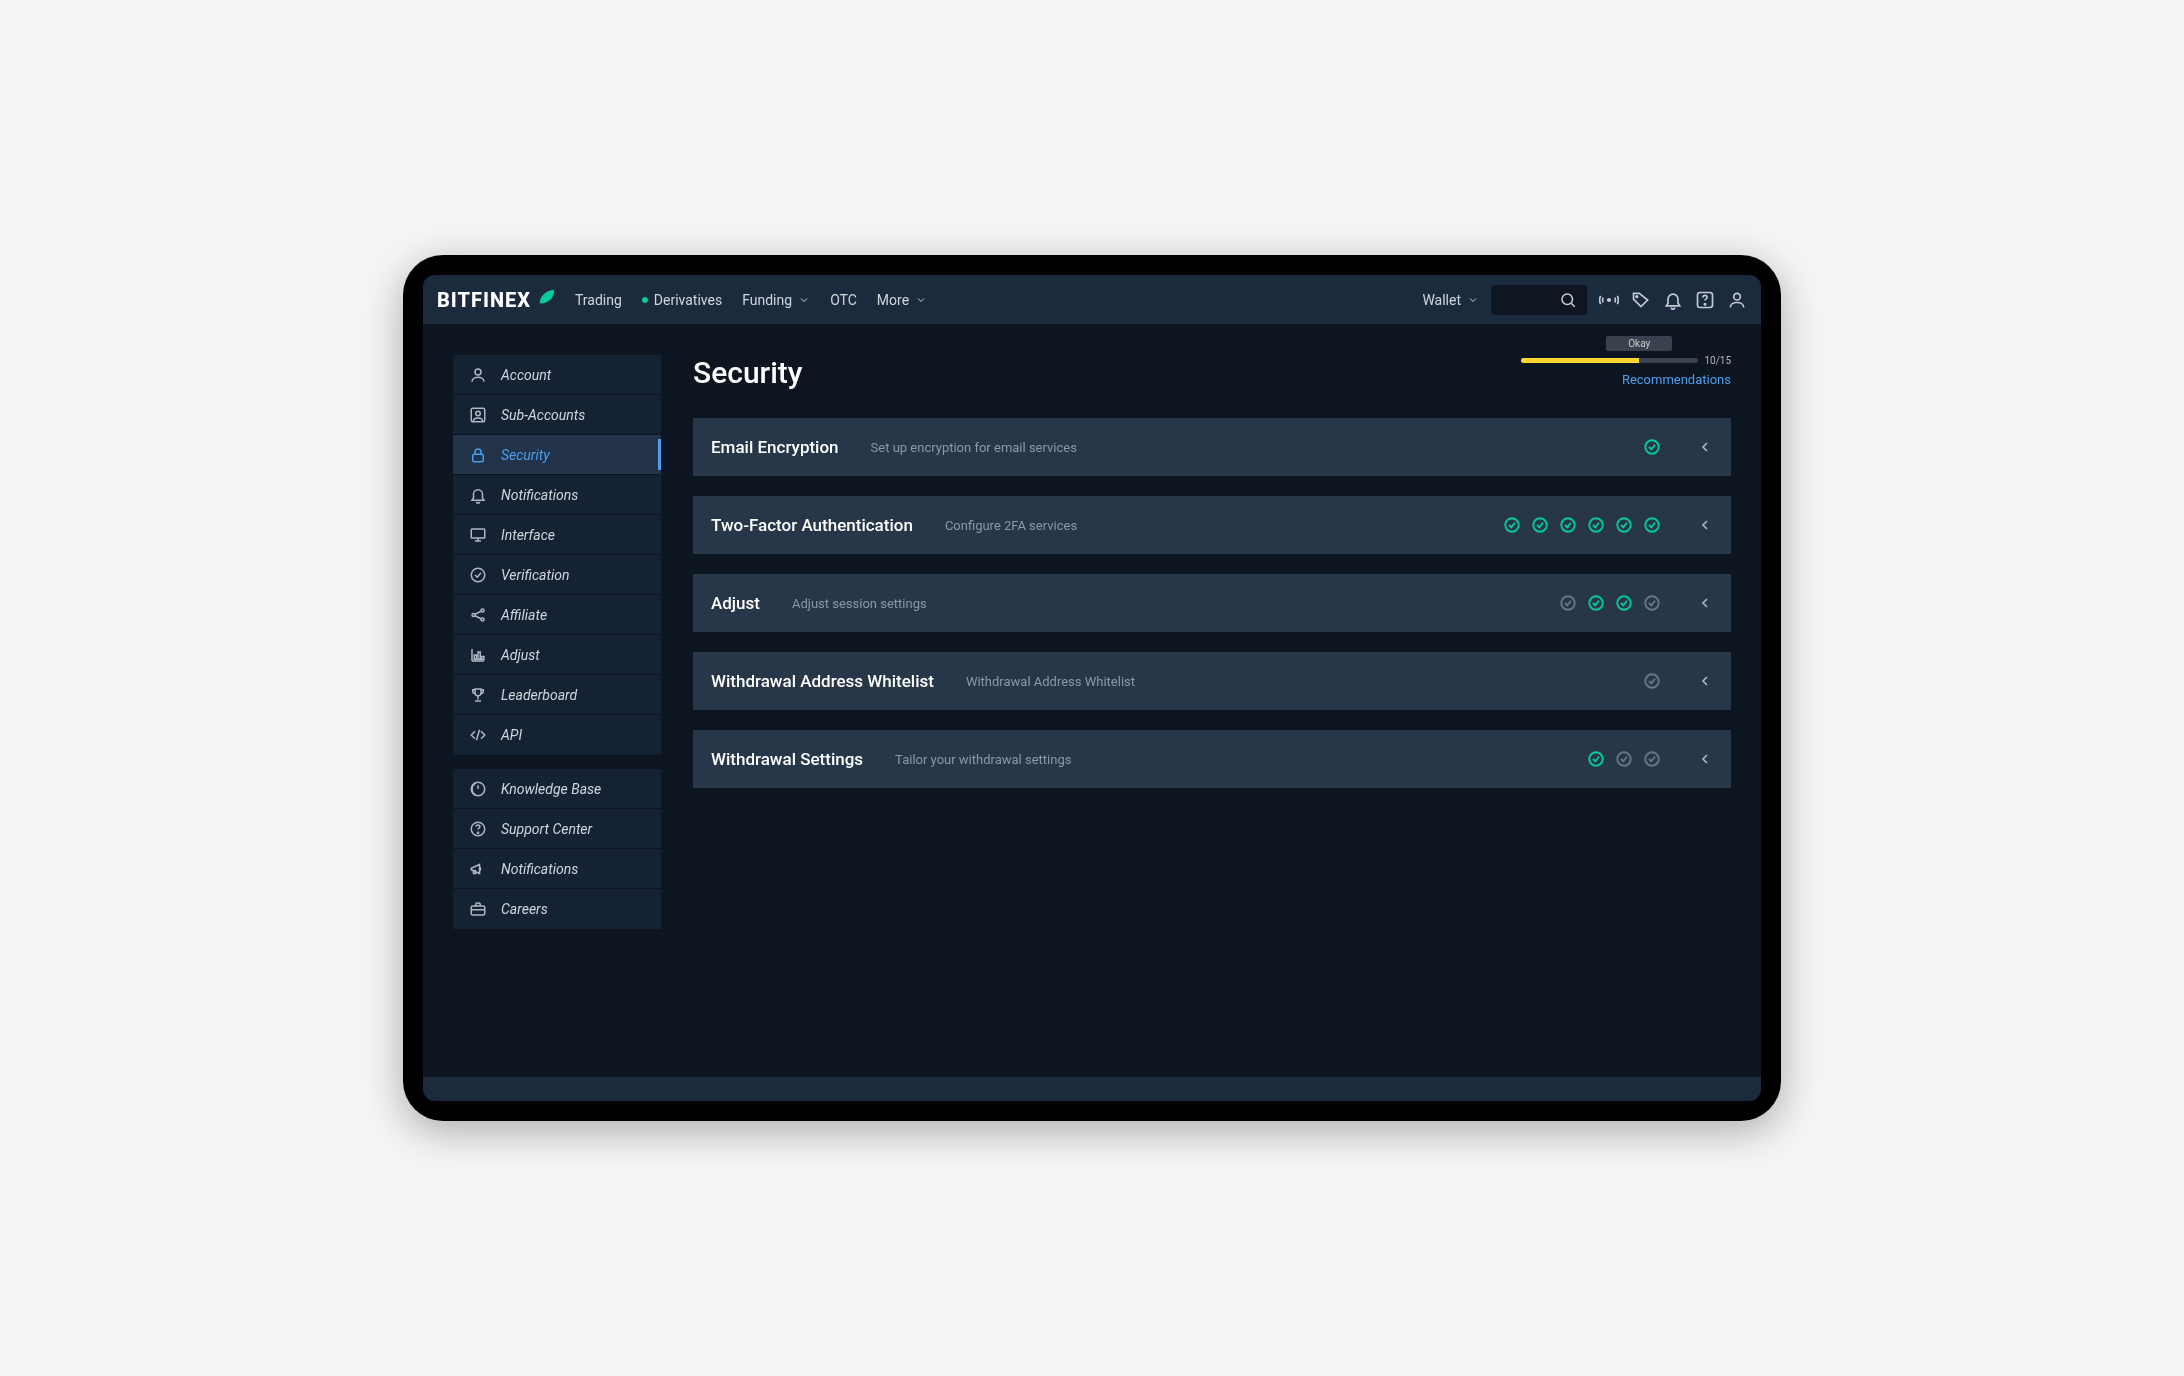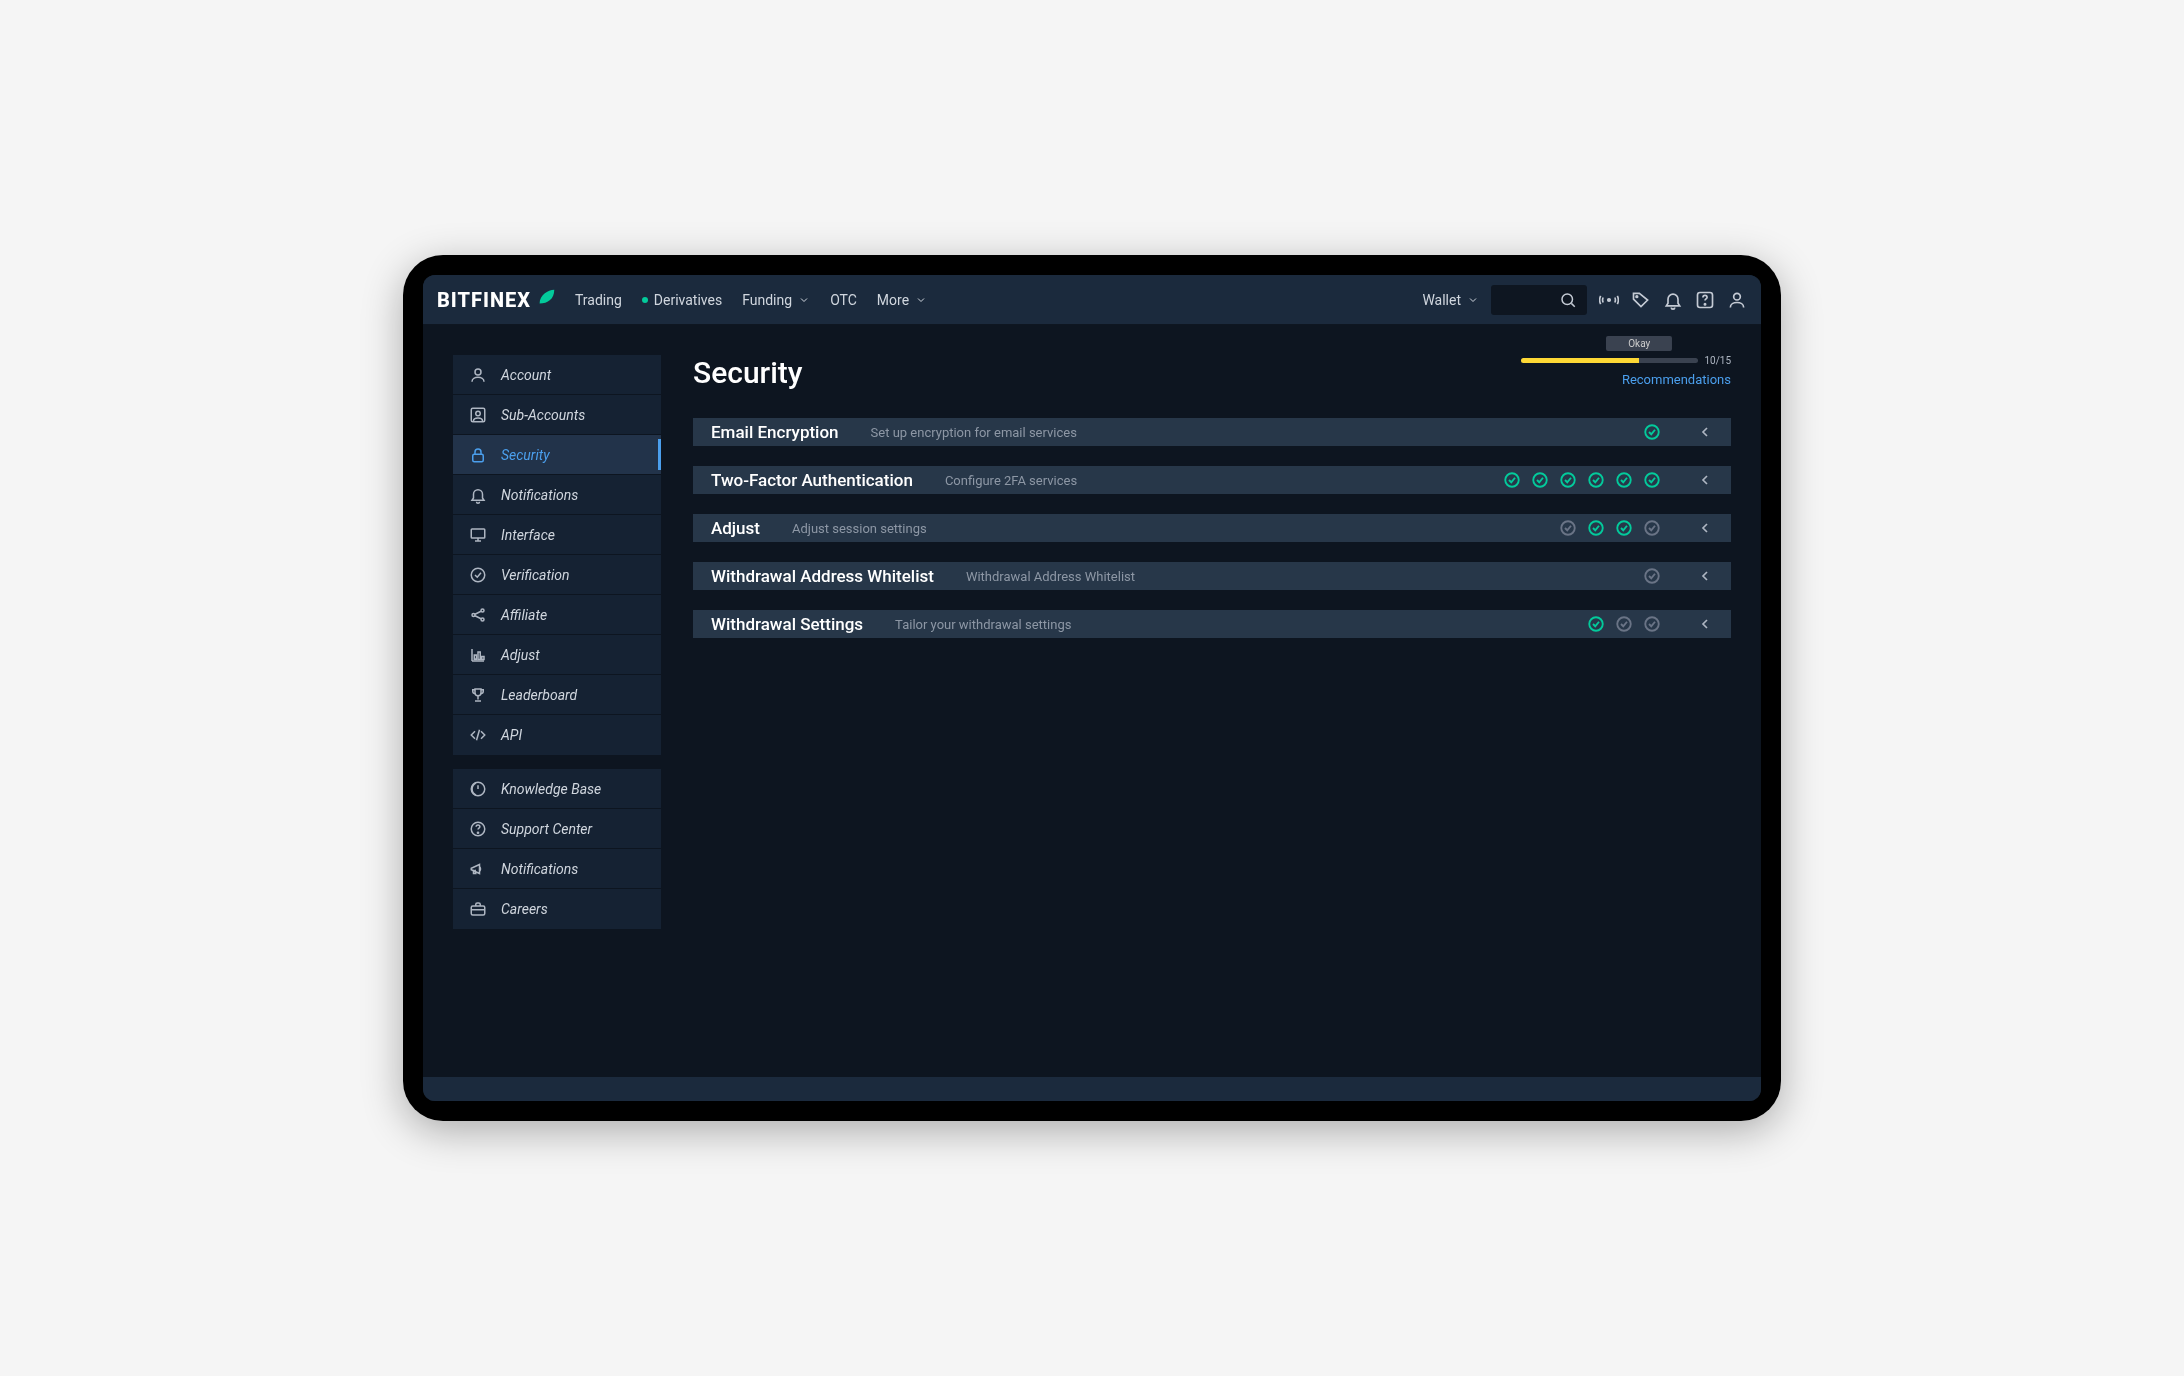--- a/index.html
+++ b/index.html
@@ -38,21 +38,21 @@
 .score-block { display: flex; flex-direction: column; align-items: flex-end; gap: 6px; width: 210px; }
 .score-row { display: flex; align-items: center; gap: 6px; width: 100%; }
 .score-bar { height: 5px; background: #3a4250; border-radius: 3px; flex: 1; position: relative; overflow: hidden; }
 .score-fill { position: absolute; left: 0; top: 0; bottom: 0; background: #fdd835; width: 66.6%; }
 .score-tooltip { position: absolute; top: -22px; left: 66.6%; transform: translateX(-50%); background: #3a4250; color: #ccc; font-size: 10px; padding: 2px 22px; border-radius: 2px; }
 .score-value { color: #aeb6c2; font-size: 10px; }
 .recs-link { color: #4b9fed; font-size: 13px; cursor: pointer; }
 .score-bar-wrap { position: relative; flex: 1; }
 
 .panels { display: flex; flex-direction: column; gap: 20px; }
-.panel { background: #273749; height: 28px; display: flex; align-items: center; padding: 0 18px; cursor: pointer; gap: 16px; }
+.panel { background: #273749; height: 58px; display: flex; align-items: center; padding: 0 18px; cursor: pointer; gap: 16px; }
 .panel-title { color: #fff; font-size: 17px; font-weight: 500; }
 .panel-sub { color: #8d97a5; font-size: 13px; margin-left: 16px; }
 .panel-spacer { flex: 1; }
 .status-icons { display: flex; gap: 10px; align-items: center; }
 .status-icon { width: 18px; height: 18px; }
 .status-icon.ok { color: #03ca9b; }
 .status-icon.off { color: #6a7486; }
 .panel-chevron { width: 16px; height: 16px; color: #aeb6c2; margin-left: 20px; }
 
 .footer { height: 24px; background: #1b2a3d; margin-top: auto; }

